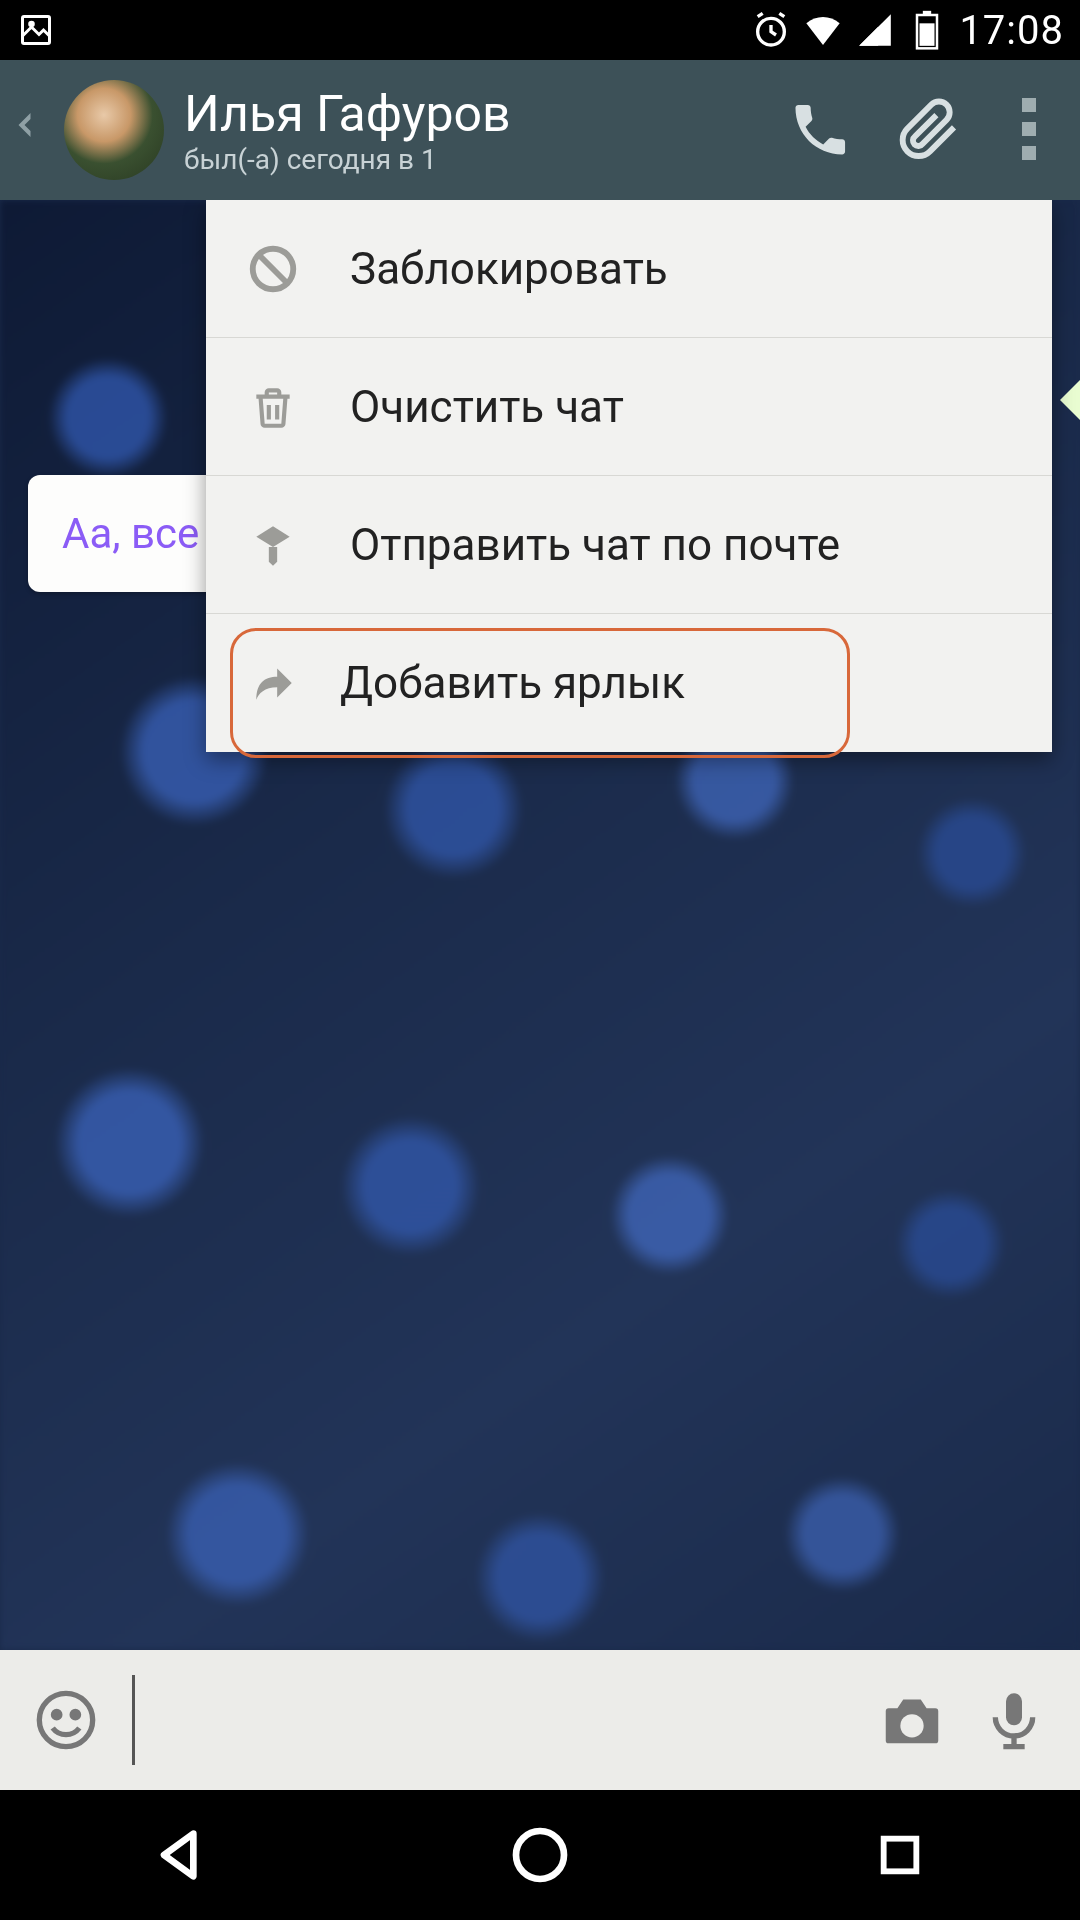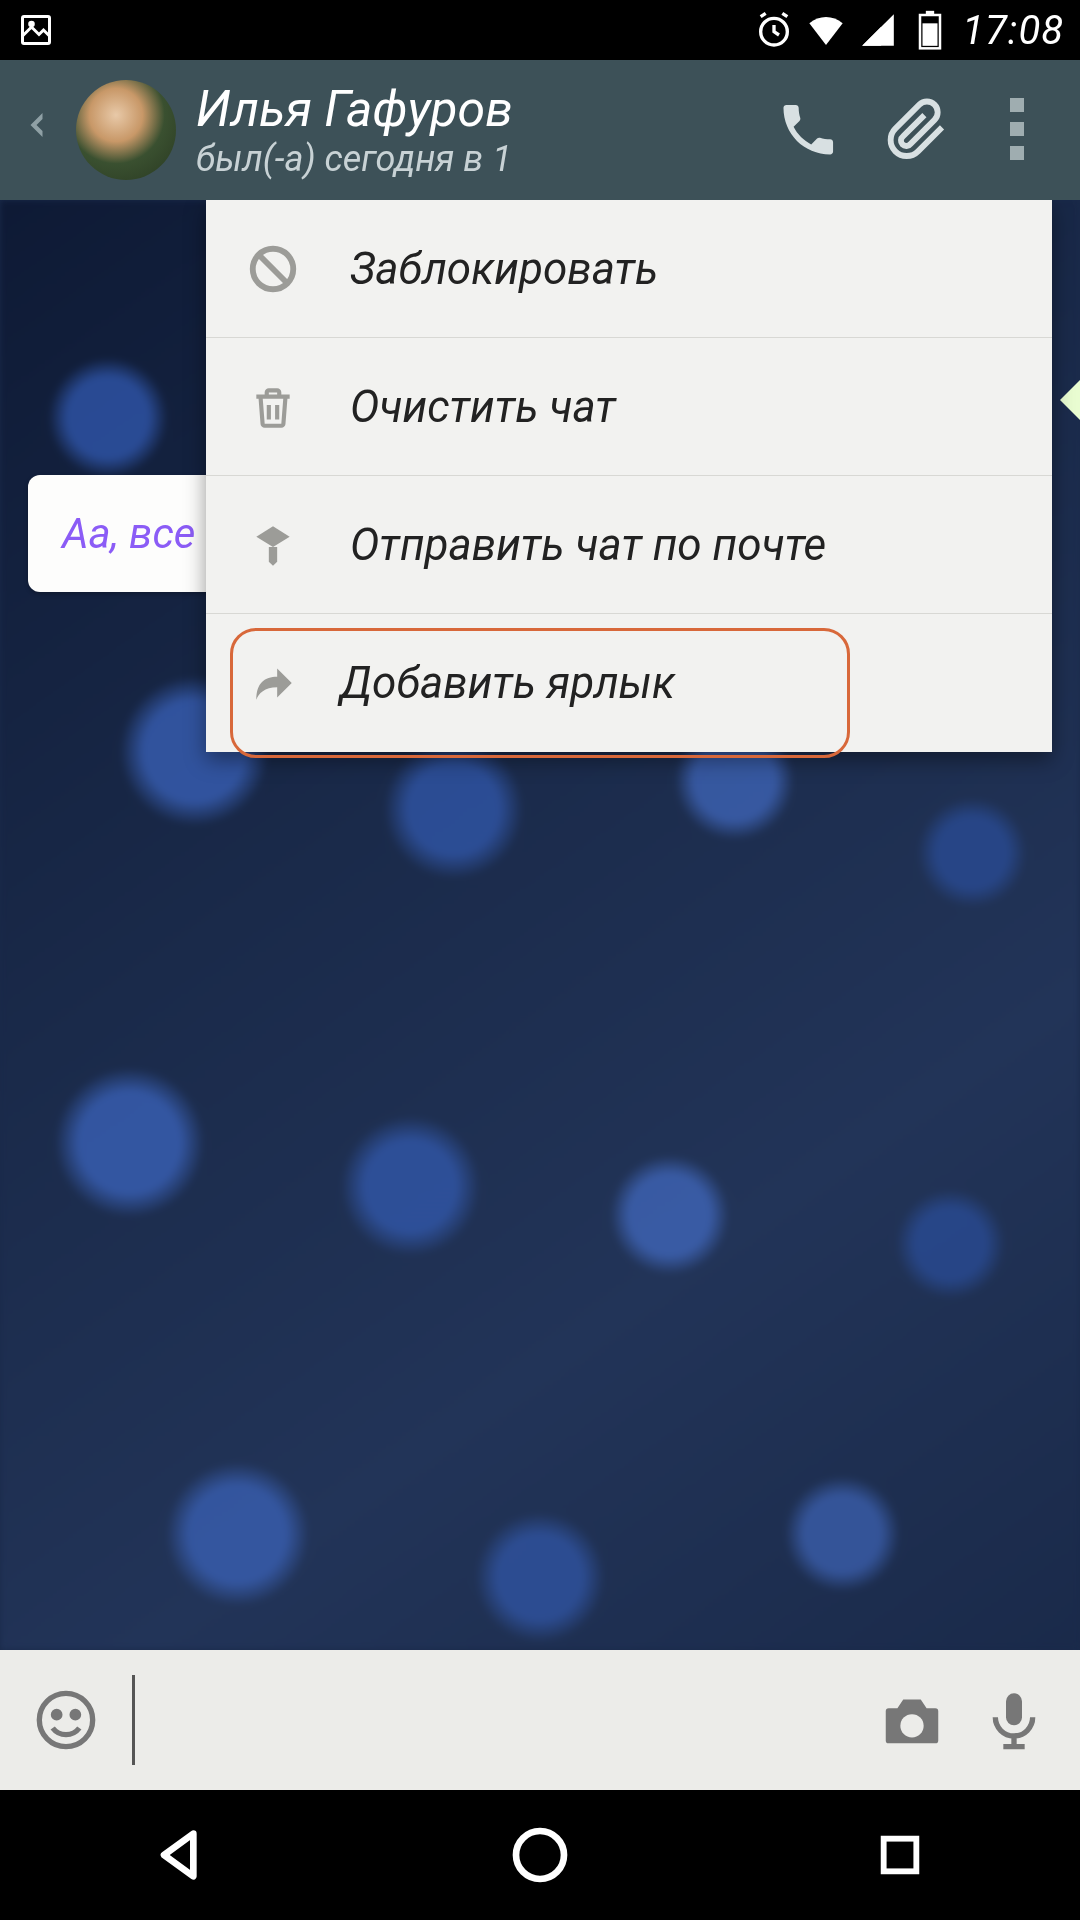--- a/index.html
+++ b/index.html
@@ -1,32 +1,32 @@
 <!DOCTYPE html>
 <html><head>
 <meta charset="utf-8">
 <style>
 * { margin: 0; padding: 0; box-sizing: border-box; }
 html, body { width: 1080px; height: 1920px; overflow: hidden; font-family: Roboto, Arial, sans-serif; background: #000; }
-.screen { width: 1080px; height: 1397px; position: relative; background: #000; font-style: italic; }
+.screen { width: 1080px; height: 1397px; position: relative; background: #000; }
 
 
 .status-bar { height: 60px; background: #000; display: flex; align-items: center; justify-content: space-between; padding: 0 16px; color: #fff; }
 .status-left { display: flex; gap: 16px; align-items: center; }
 .status-right { display: flex; gap: 12px; align-items: center; }
 .status-time { font-size: 40px; font-weight: 400; letter-spacing: 1px; }
 .status-icon { width: 40px; height: 40px; display: inline-flex; align-items: center; justify-content: center; }
 
 
-.app-bar { height: 140px; background: #3d5158; display: flex; align-items: center; padding: 0 20px; gap: 20px; }
+.app-bar { height: 140px; background: #3d5158; display: flex; align-items: center; padding: 0 8px; gap: 20px; }
 .back-chevron { color: #aab5b9; font-size: 44px; font-weight: bold; }
 .avatar { width: 100px; height: 100px; border-radius: 50%; background: radial-gradient(circle at 40% 35%, #e8c9a8 0%, #c89868 30%, #3a5030 55%, #283820 100%); flex-shrink: 0; }
 .contact-info { flex: 1; display: flex; flex-direction: column; color: #fff; min-width: 0; }
 .contact-name { font-size: 50px; font-weight: 400; white-space: nowrap; overflow: hidden; text-overflow: ellipsis; }
-.contact-status { font-size: 36px; color: #c8d2d5; white-space: nowrap; overflow: hidden; }
+.contact-status { font-size: 28px; color: #c8d2d5; white-space: nowrap; overflow: hidden; }
 .appbar-actions { display: flex; gap: 46px; align-items: center; }
 .appbar-icon { width: 64px; height: 64px; color: #d8e0e2; }
 .overflow-dots { display: flex; flex-direction: column; gap: 10px; padding: 0 14px; }
 .overflow-dot { width: 14px; height: 14px; background: #9fadb0; }
 
 
 .chat-area { position: relative; height: calc(1920px - 60px - 140px - 140px - 130px); overflow: hidden; background: #1a2a4a; }
 .chat-bg {
   position: absolute; inset: 0;
   background:

